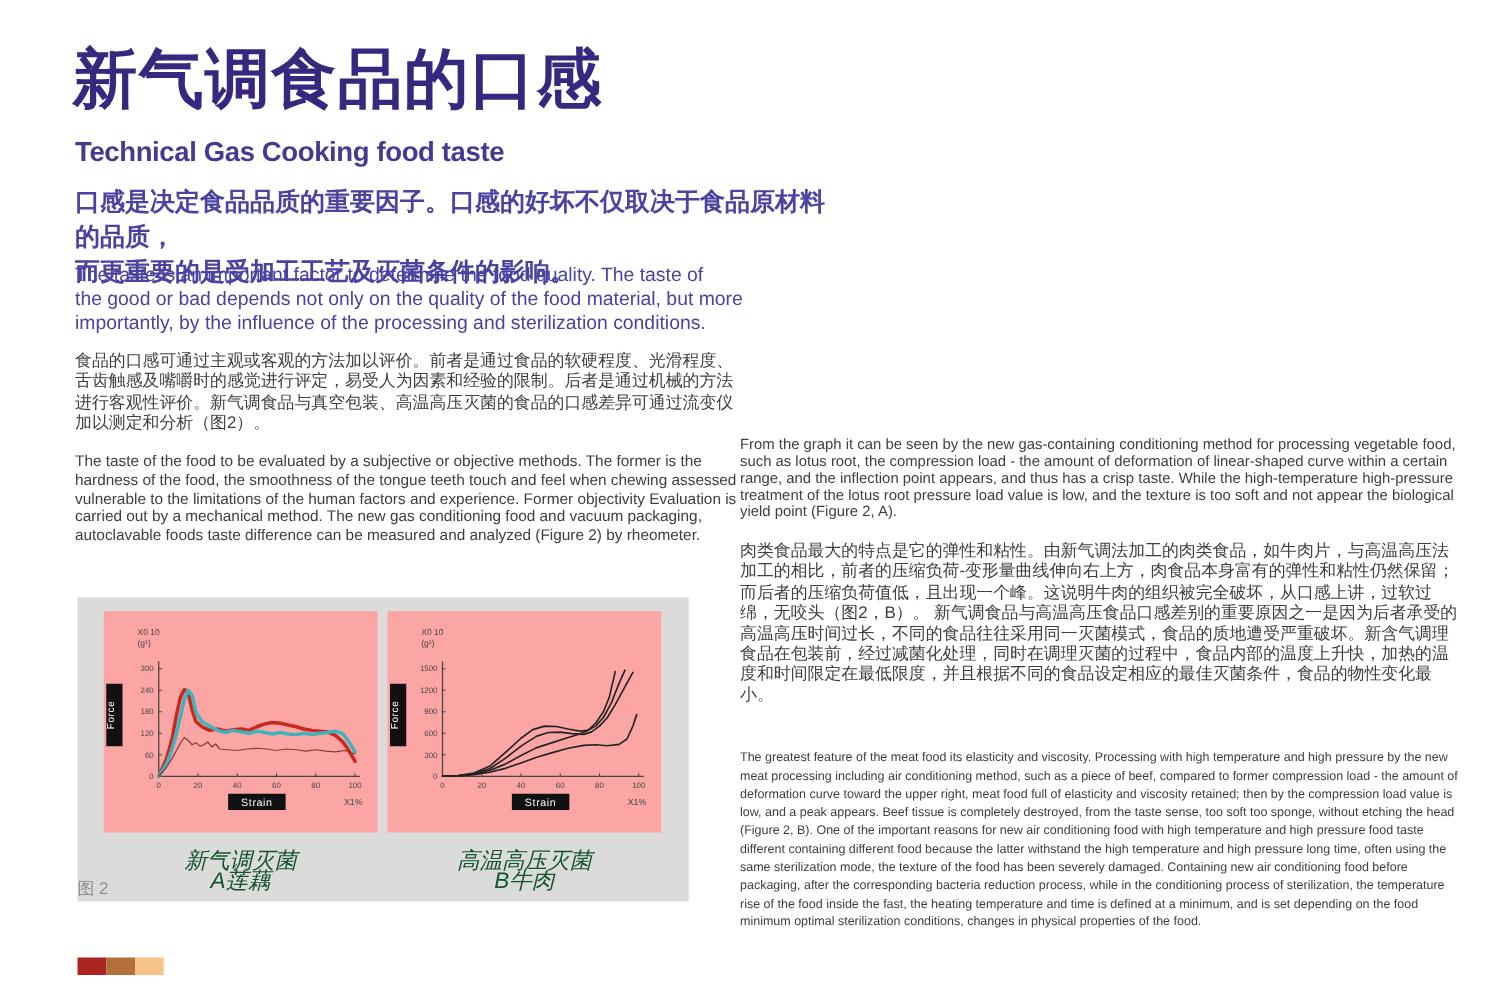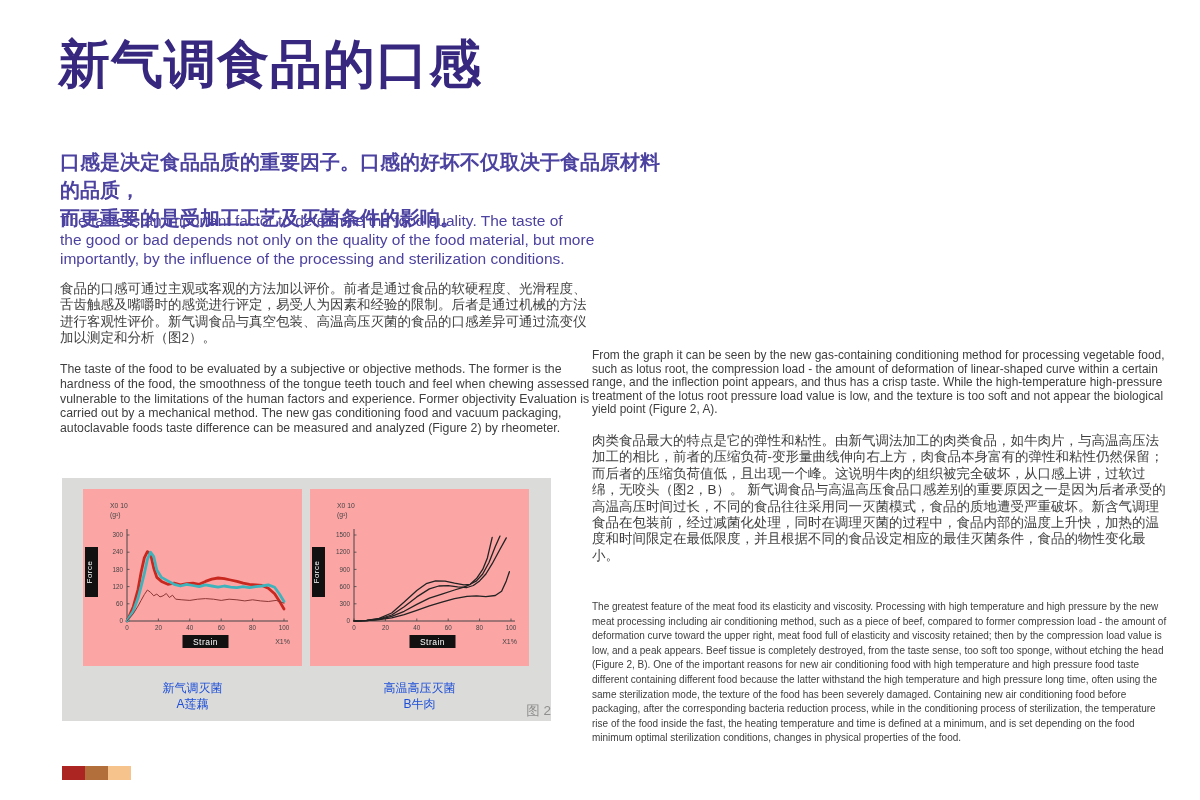--- a/index.html
+++ b/index.html
@@ -34,37 +34,38 @@
     position:absolute;left:62px;top:478px;width:489px;height:243px;background:#dbdbd9;
   }
   .chart-box{
     position:absolute;top:11px;width:219px;height:177px;background:#fca5a5;
   }
   .chart-box.a{left:21px;}
   .chart-box.b{left:248px;}
   .chart-box svg{display:block;width:219px;height:177px;}
   .fig-caption{
     position:absolute;top:203px;width:219px;text-align:center;
-    font-size:12px;line-height:15.5px;color:#1d4ed8;
+    font-size:18px;line-height:15.5px;color:#14532d;font-style:italic;
   }
   .fig-caption.a{left:21px;}
   .fig-caption.b{left:248px;}
   .figure-label{
-    position:absolute;top:224px;left:0;width:489px;text-align:right;
+    position:absolute;top:224px;left:0;width:489px;text-align:left;
     font-size:13.5px;color:#8f8f8f;
   }
   .swatch-row{position:absolute;left:62px;top:766px;font-size:0;}
   .swatch{display:inline-block;width:23px;height:14px;}
 </style>
 </head>
 <body>
 
 <div class="page">
 
   <h1 class="page-title">新气调食品的口感</h1>
+  <h2 class="page-subtitle">Technical Gas Cooking food taste</h2>
 
   <div class="intro-zh">口感是决定食品品质的重要因子。口感的好坏不仅取决于食品原材料的品质，
 而更重要的是受加工工艺及灭菌条件的影响。</div>
   <div class="intro-en">The taste is an important factor to determine the food quality. The taste of
 the good or bad depends not only on the quality of the food material, but more
 importantly, by the influence of the processing and sterilization conditions.</div>
 
   <div class="para left-zh">食品的口感可通过主观或客观的方法加以评价。前者是通过食品的软硬程度、光滑程度、舌齿触感及嘴嚼时的感觉进行评定，易受人为因素和经验的限制。后者是通过机械的方法进行客观性评价。新气调食品与真空包装、高温高压灭菌的食品的口感差异可通过流变仪加以测定和分析（图2）。</div>
   <div class="para left-en">The taste of the food to be evaluated by a subjective or objective methods. The former is the hardness of the food, the smoothness of the tongue teeth touch and feel when chewing assessed vulnerable to the limitations of the human factors and experience. Former objectivity Evaluation is carried out by a mechanical method. The new gas conditioning food and vacuum packaging, autoclavable foods taste difference can be measured and analyzed (Figure 2) by rheometer.</div>
 

